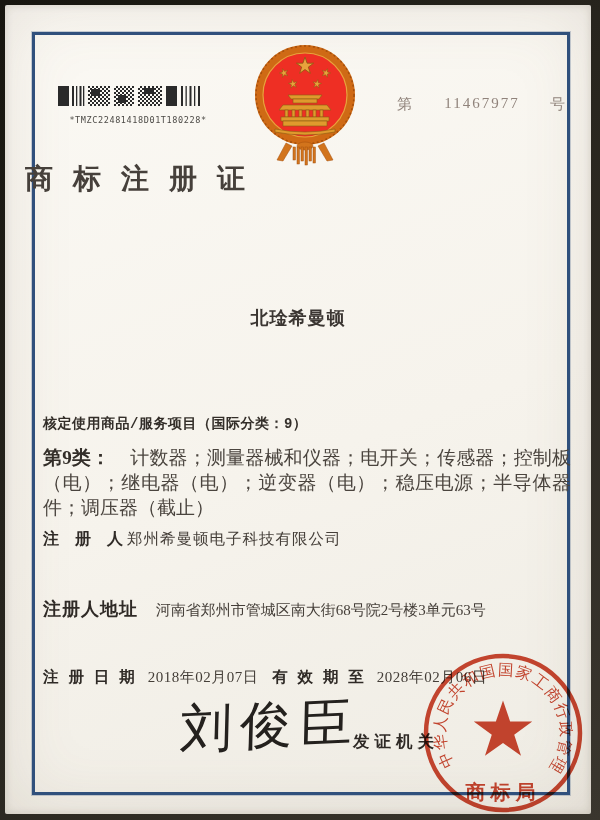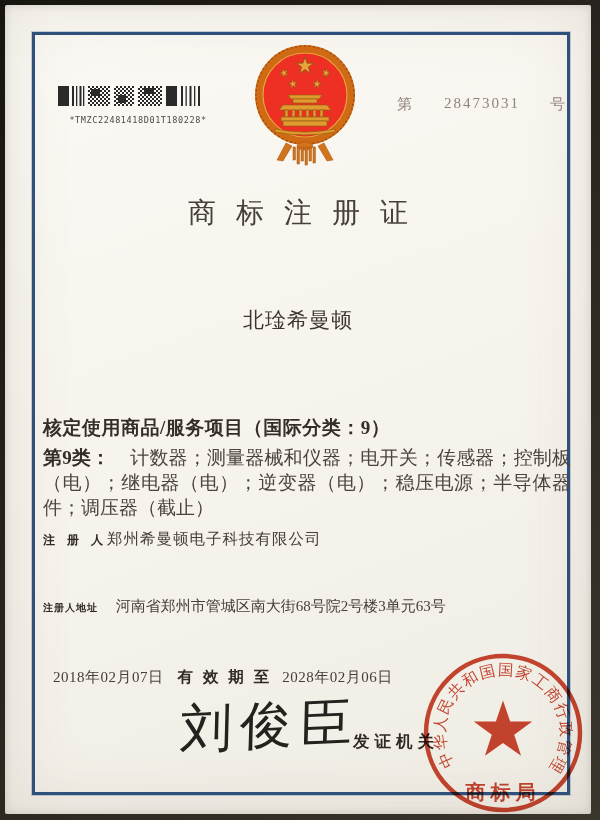--- a/index.html
+++ b/index.html
@@ -28,43 +28,43 @@
   }
   
   .cert-no{
     left:392px;top:90px;width:170px;display:flex;justify-content:space-between;
     font-size:15px;color:#90837b;letter-spacing:2px;
   }
   
   .emblem{left:229px;top:24px;}
   
   .title{
-    left:0;top:189px;width:100%;text-align:center;
-    font-size:28px;font-weight:400;color:#46403b;
+    left:0;top:155px;width:100%;
+    font-size:28px;font-weight:700;color:#46403b;
     letter-spacing:20px;text-indent:20px;
   }
   
   .trademark{
     left:0;top:301px;width:100%;text-align:center;
-    font-size:21px;font-weight:400;color:#3b3632;letter-spacing:1px;
+    font-size:18px;font-weight:700;color:#3b3632;letter-spacing:1px;
   }
   .goods-heading{
-    left:38px;top:410px;font-size:19px;font-weight:700;color:#332e29;letter-spacing:.5px;
+    left:38px;top:410px;font-size:14px;font-weight:700;color:#332e29;letter-spacing:.5px;font-family:Liberation Mono, monospace;
   }
   .goods{
     left:38px;top:440px;width:528px;font-size:19px;line-height:25px;
     color:#4a443e;text-align:justify;
   }
   .goods .goods-label{font-weight:700;color:#332e29;margin-right:20px;}
   .row-label{font-weight:700;color:#2f2a26;}
   .registrant-row{left:38px;top:524px;font-size:15.5px;color:#443e38;}
-  .registrant-row .row-label{font-size:12px;font-family:Liberation Mono, monospace;}
+  .registrant-row .row-label{font-size:16px;font-family:Liberation Mono, monospace;}
   .registrant-row .row-value{letter-spacing:1px;}
   .address-row{left:38px;top:592px;font-size:15px;color:#443e38;}
-  .address-row .row-label{font-size:10px;letter-spacing:1px;}
+  .address-row .row-label{font-size:18px;letter-spacing:1px;}
   .address-row .row-value{margin-left:14px;margin-top:12px;}
   .dates-row{left:38px;top:662px;font-size:15px;color:#443e38;display:flex;align-items:baseline;}
   .dates-row .row-label{font-size:15.5px;letter-spacing:3px;}
   .dates-row .date-val{margin:0 14px 0 10px;letter-spacing:.5px;}
   .footer-director{left:38px;top:724px;font-size:16.5px;font-weight:700;color:#2f2a26;letter-spacing:3px;}
   .signature{
     left:140px;top:686px;width:250px;text-align:center;
     font-size:52px;color:#24211e;letter-spacing:8px;
     transform:rotate(-2.5deg) skewX(-4deg);
     font-family:"DejaVu Serif",serif;
@@ -107,21 +107,21 @@
         <rect x="131.5" y="2" width="2" height="20"></rect>
         <rect x="136" y="2" width="1.3" height="20"></rect>
         <rect x="140" y="2" width="2" height="20"></rect>
       </g>
     </svg>
     <div class="barcode-text">*TMZC22481418D01T180228*</div>
   </div>
 
   <div class="abs cert-no">
     <span>第</span>
-    <span>28473031</span>
+    <span>11467977</span>
     <span>号</span>
   </div>
 
   <svg class="abs emblem" width="142" height="148" viewBox="0 0 142 148">
     <defs>
       <path id="star5" d="M0,-9 L2.1,-2.8 L8.6,-2.8 L3.3,1.1 L5.3,7.3 L0,3.5 L-5.3,7.3 L-3.3,1.1 L-8.6,-2.8 L-2.1,-2.8 Z"></path>
     </defs>
     <circle cx="71" cy="66" r="50" fill="#cf6a15"></circle>
     <circle cx="71" cy="66" r="49" fill="none" stroke="#a44f0c" stroke-width="1.5" stroke-dasharray="2,2.5"></circle>
     <circle cx="71" cy="66" r="42" fill="#ee2f24"></circle>
@@ -175,20 +175,21 @@
     <span class="row-label">注　册　人</span>
     <span class="row-value">郑州希曼顿电子科技有限公司</span>
   </div>
 
   <div class="abs address-row">
     <span class="row-label">注册人地址</span>
     <span class="row-value">河南省郑州市管城区南大街68号院2号楼3单元63号</span>
   </div>
 
   <div class="abs dates-row">
+    <span class="row-label">注 册 日 期</span>
     <span class="date-val">2018年02月07日</span>
     <span class="row-label">有 效 期 至</span>
     <span class="date-val">2028年02月06日</span>
   </div>
 
   <div class="abs signature">刘俊臣</div>
   <div class="abs issuer">发证机关</div>
 
   <svg class="abs seal" width="184" height="184" viewBox="0 0 184 184">
     <g transform="translate(2,2)">

